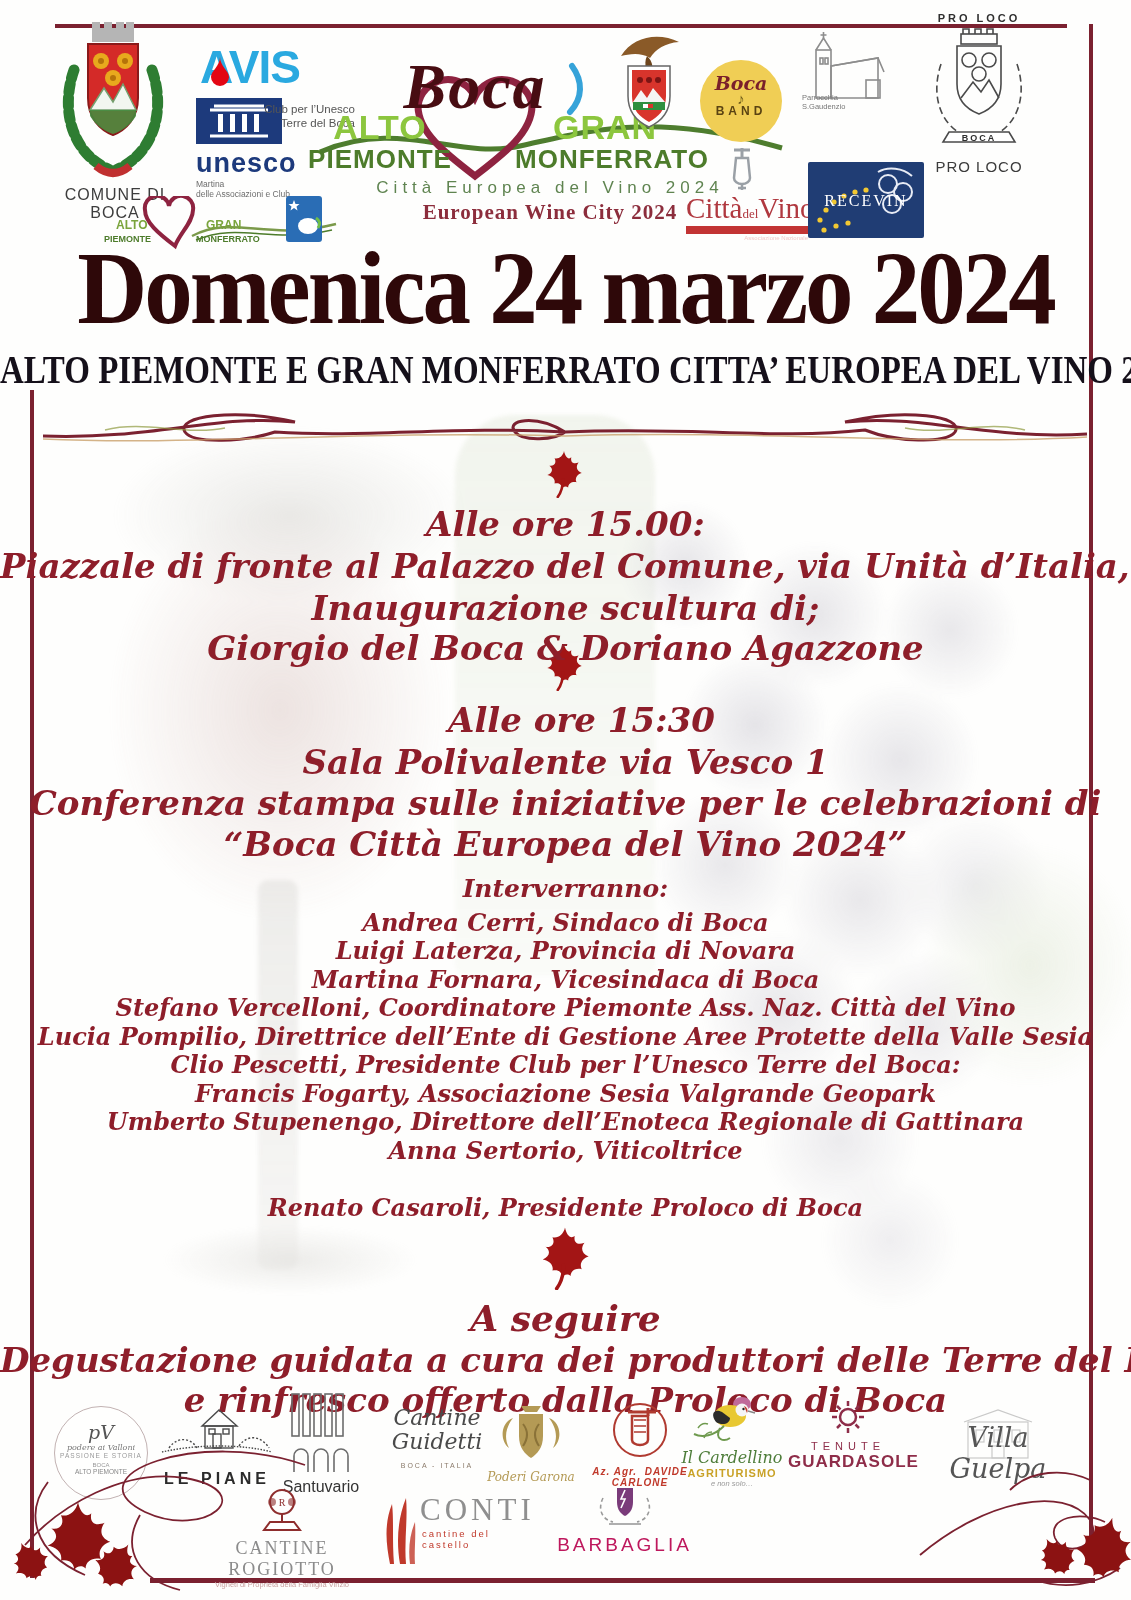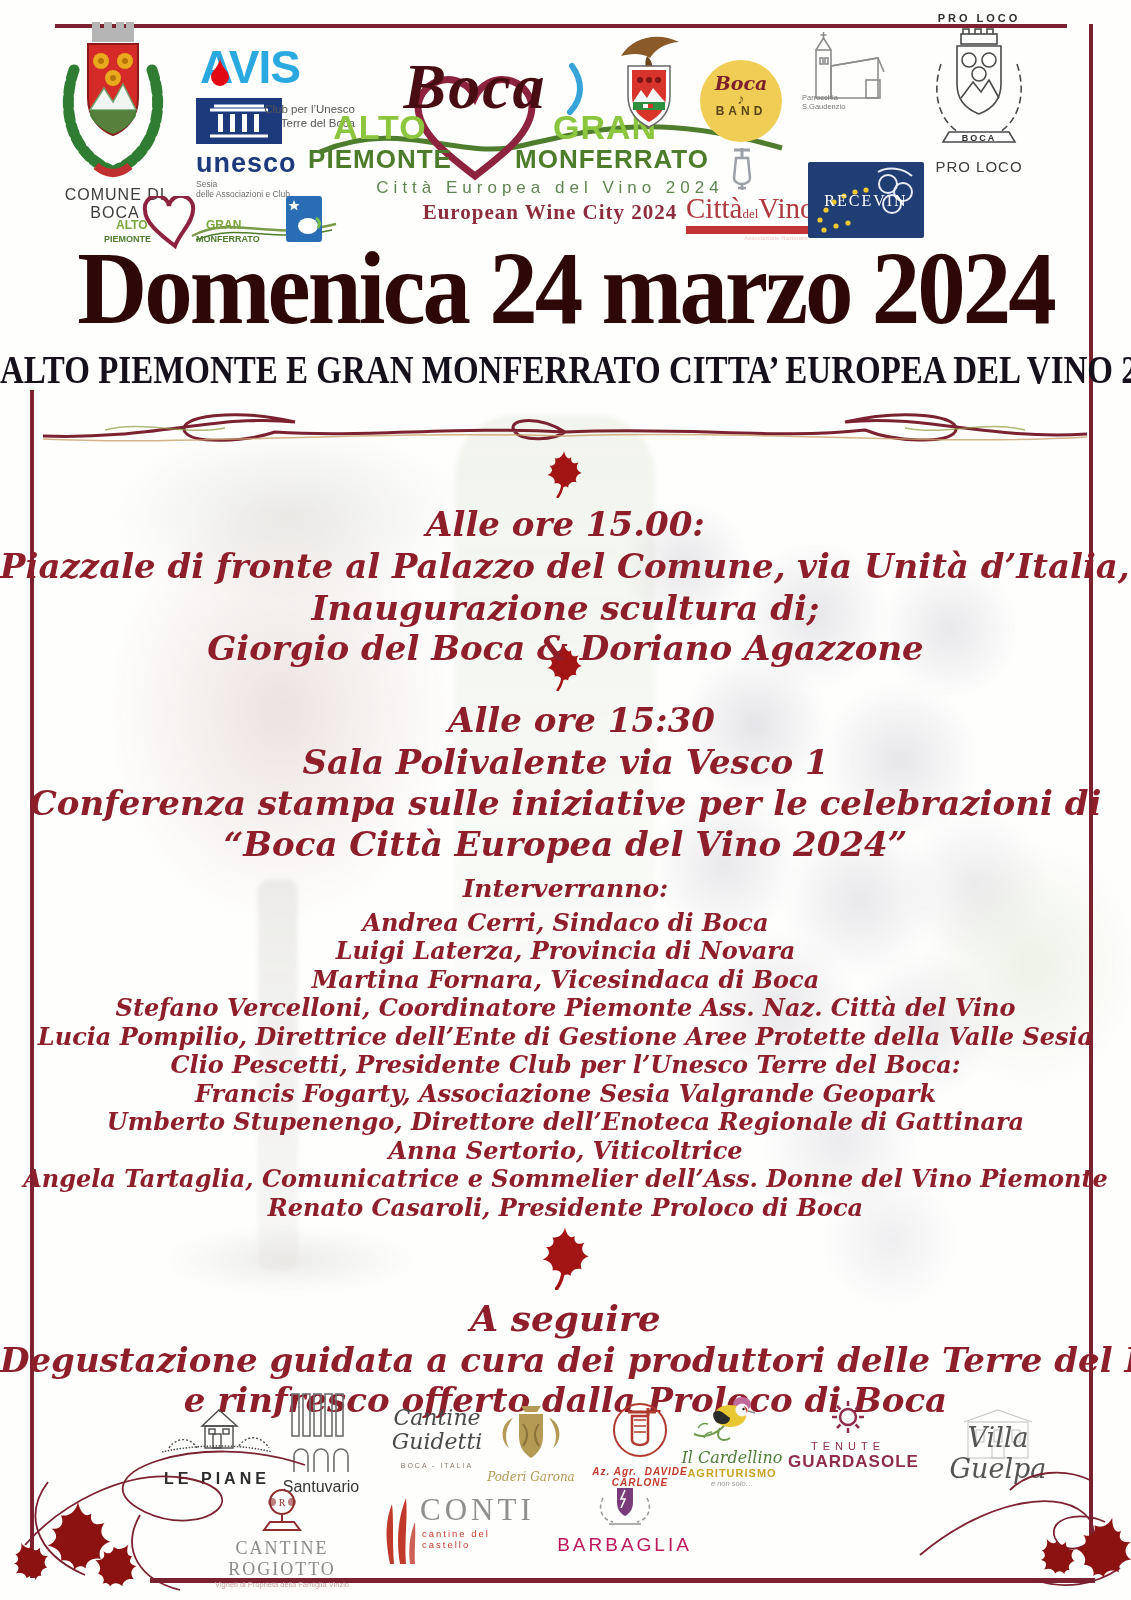--- a/index.html
+++ b/index.html
@@ -128,21 +128,21 @@
     <svg width="86" height="46" viewBox="0 0 86 46">
       <rect width="86" height="46" fill="#1d3a7c"></rect>
       <path d="M14 12 h58 M18 8 L68 8" stroke="#fff" stroke-width="3"></path>
       <rect x="22" y="16" width="5" height="18" fill="#fff"></rect>
         <rect x="34" y="16" width="5" height="18" fill="#fff"></rect>
       <rect x="46" y="16" width="5" height="18" fill="#fff"></rect>
         <rect x="58" y="16" width="5" height="18" fill="#fff"></rect>
       <path d="M14 38 h58" stroke="#fff" stroke-width="3"></path>
     </svg>
     <div class="unesco-word">unesco</div>
-    <div class="tiny-grey">Sesia</div>
+    <div class="tiny-grey">Martina</div>
     <div class="tiny-grey">delle Associazioni e Club</div>
   </div>
   <div class="abs club-txt" style="left:255px;top:102px;width:100px;">
     <div>Club per l’Unesco</div>
     <div>Terre del Boca</div>
   </div>
 
   <div class="abs" style="left:310px;top:56px;width:480px;height:170px;">
     <svg class="abs" style="left:0;top:0;" width="480" height="170" viewBox="0 0 480 170">
       <path d="M10 96 C90 62 145 104 210 90 S 340 54 472 92" stroke="#4e7d2e" stroke-width="5" fill="none"></path>
@@ -307,27 +307,33 @@
   <div class="abs ctr red-it h25" style="top:874px;">Interverranno:</div>
   <div class="abs ctr red-it sp" style="top:908px;">Andrea Cerri, Sindaco di Boca</div>
   <div class="abs ctr red-it sp" style="top:936px;">Luigi Laterza, Provincia di Novara</div>
   <div class="abs ctr red-it sp" style="top:965px;">Martina Fornara, Vicesindaca di Boca</div>
   <div class="abs ctr red-it sp" style="top:993px;">Stefano Vercelloni, Coordinatore Piemonte Ass. Naz. Città del Vino</div>
   <div class="abs ctr red-it sp" style="top:1022px;">Lucia Pompilio, Direttrice dell’Ente di Gestione Aree Protette della Valle Sesia</div>
   <div class="abs ctr red-it sp" style="top:1050px;">Clio Pescetti, Presidente Club per l’Unesco Terre del Boca:</div>
   <div class="abs ctr red-it sp" style="top:1079px;">Francis Fogarty, Associazione Sesia Valgrande Geopark</div>
   <div class="abs ctr red-it sp" style="top:1107px;">Umberto Stupenengo, Direttore dell’Enoteca Regionale di Gattinara</div>
   <div class="abs ctr red-it sp" style="top:1136px;font-style:italic;">Anna Sertorio, Viticoltrice</div>
-  <div class="abs ctr red-it sp" style="top:1164px;">Angela Tartaglia, Comunicatrice e Sommelier dell’Ass. Donne del Vino Piemonte</div>
   <div class="abs ctr red-it sp" style="top:1193px;">Renato Casaroli, Presidente Proloco di Boca</div>
 
   <div class="abs ctr red-it clh" style="top:1297px;">A seguire</div>
   <div class="abs ctr red-it cl" style="top:1340px;">Degustazione guidata a cura dei produttori delle Terre del Boca</div>
   <div class="abs ctr red-it cl" style="top:1380px;">e rinfresco offerto dalla Proloco di Boca</div>
 
+  <div class="abs valloni-circle" style="left:54px;top:1406px;">
+    <div class="scripty" style="font-size:19px;color:#555;margin-top:14px;">pV</div>
+    <div class="scripty" style="font-size:8px;color:#777;">podere ai Valloni</div>
+    <div style="font-size:6.5px;color:#999;letter-spacing:1px;">PASSIONE E STORIA</div>
+    <div style="font-size:6px;color:#999;margin-top:3px;">BOCA</div>
+    <div style="font-size:6.5px;color:#888;">ALTO PIEMONTE</div>
+  </div>
 
   <div class="abs" style="left:152px;top:1396px;width:130px;text-align:center;">
     <svg width="120" height="70" viewBox="0 0 120 70">
       <g fill="none" stroke="#4a4a4a" stroke-width="1.4">
         <path d="M45 30 L62 14 L80 30 Z"></path>
           <rect x="48" y="30" width="28" height="22"></rect>
         <rect x="56" y="38" width="8" height="14"></rect>
           <rect x="52" y="33" width="6" height="5"></rect>
           <rect x="66" y="33" width="6" height="5"></rect>
         <path d="M12 52 C22 38 36 44 40 52 M82 50 C92 36 106 42 112 52" stroke-dasharray="2 2"></path>

